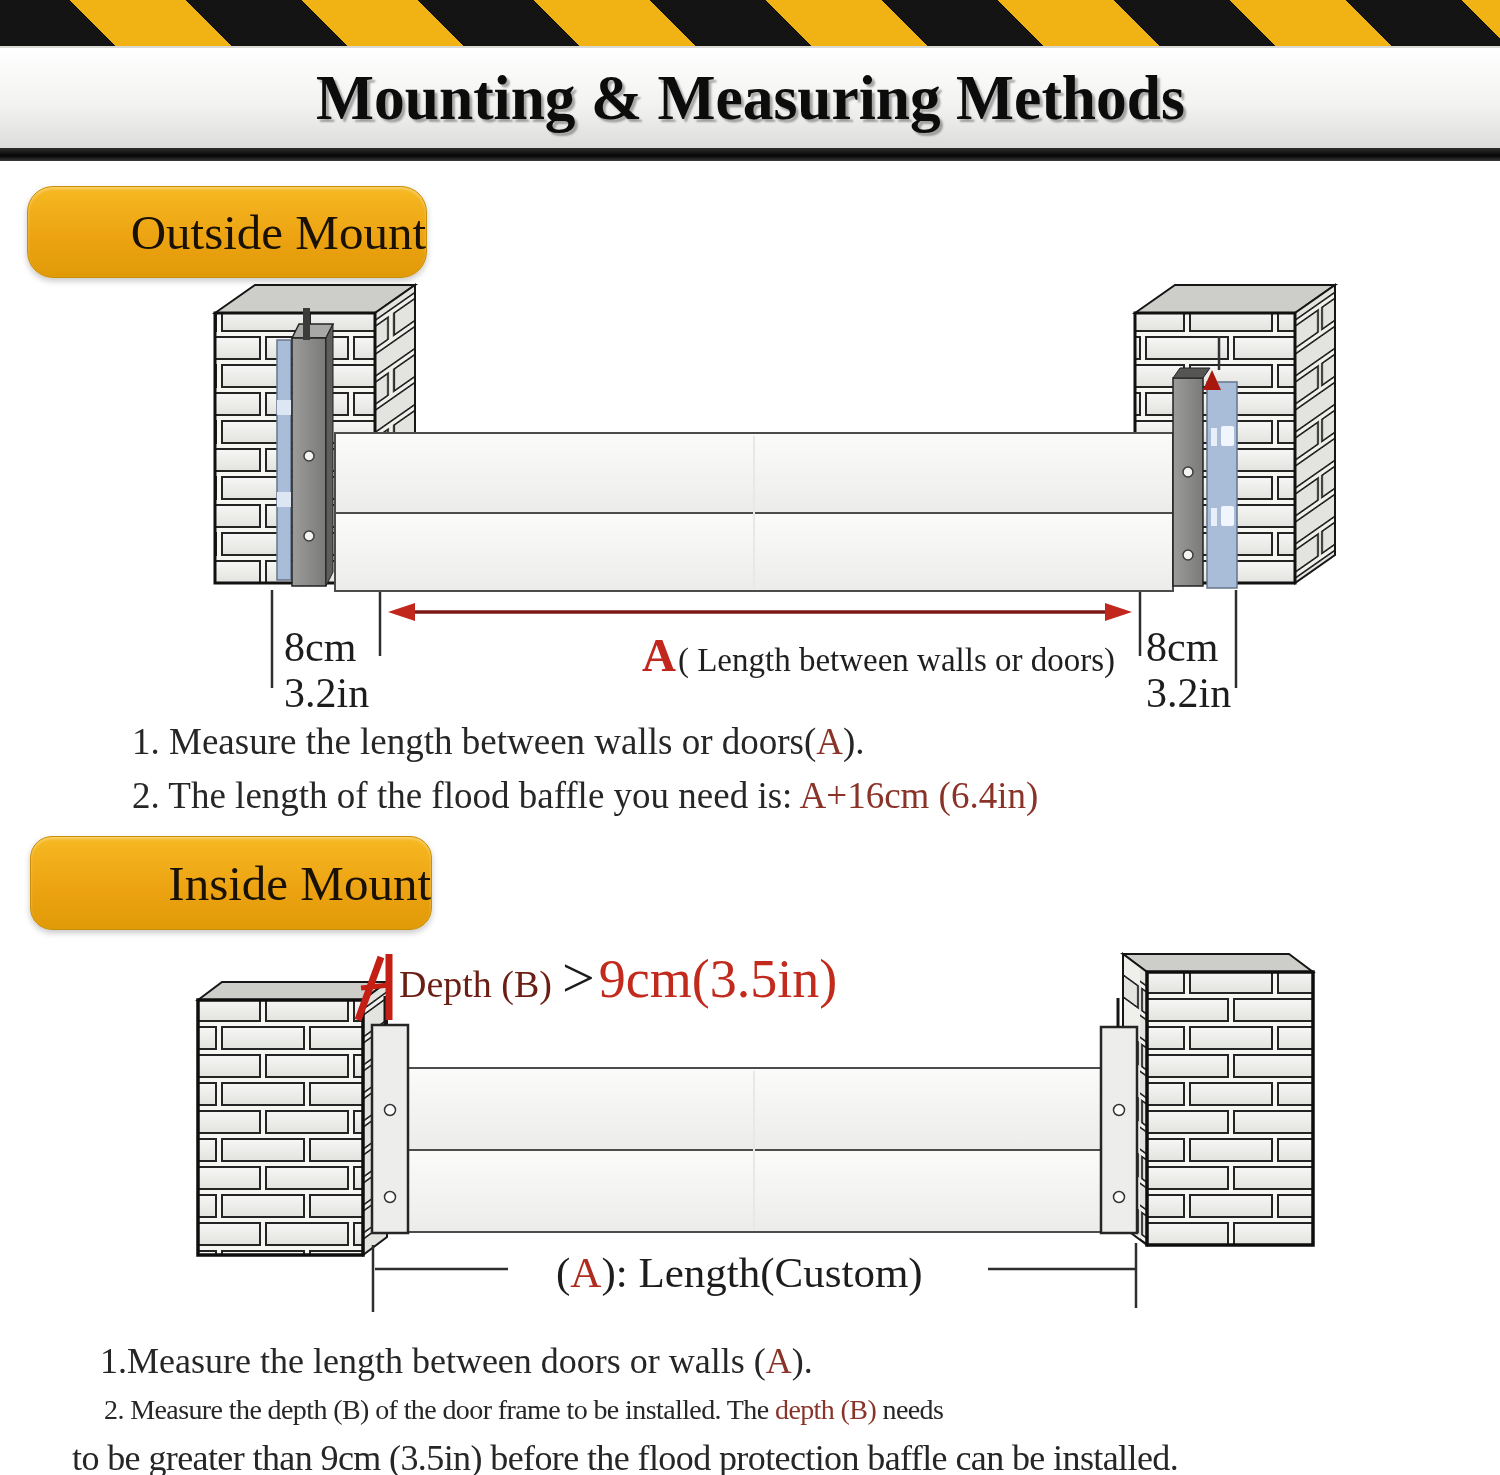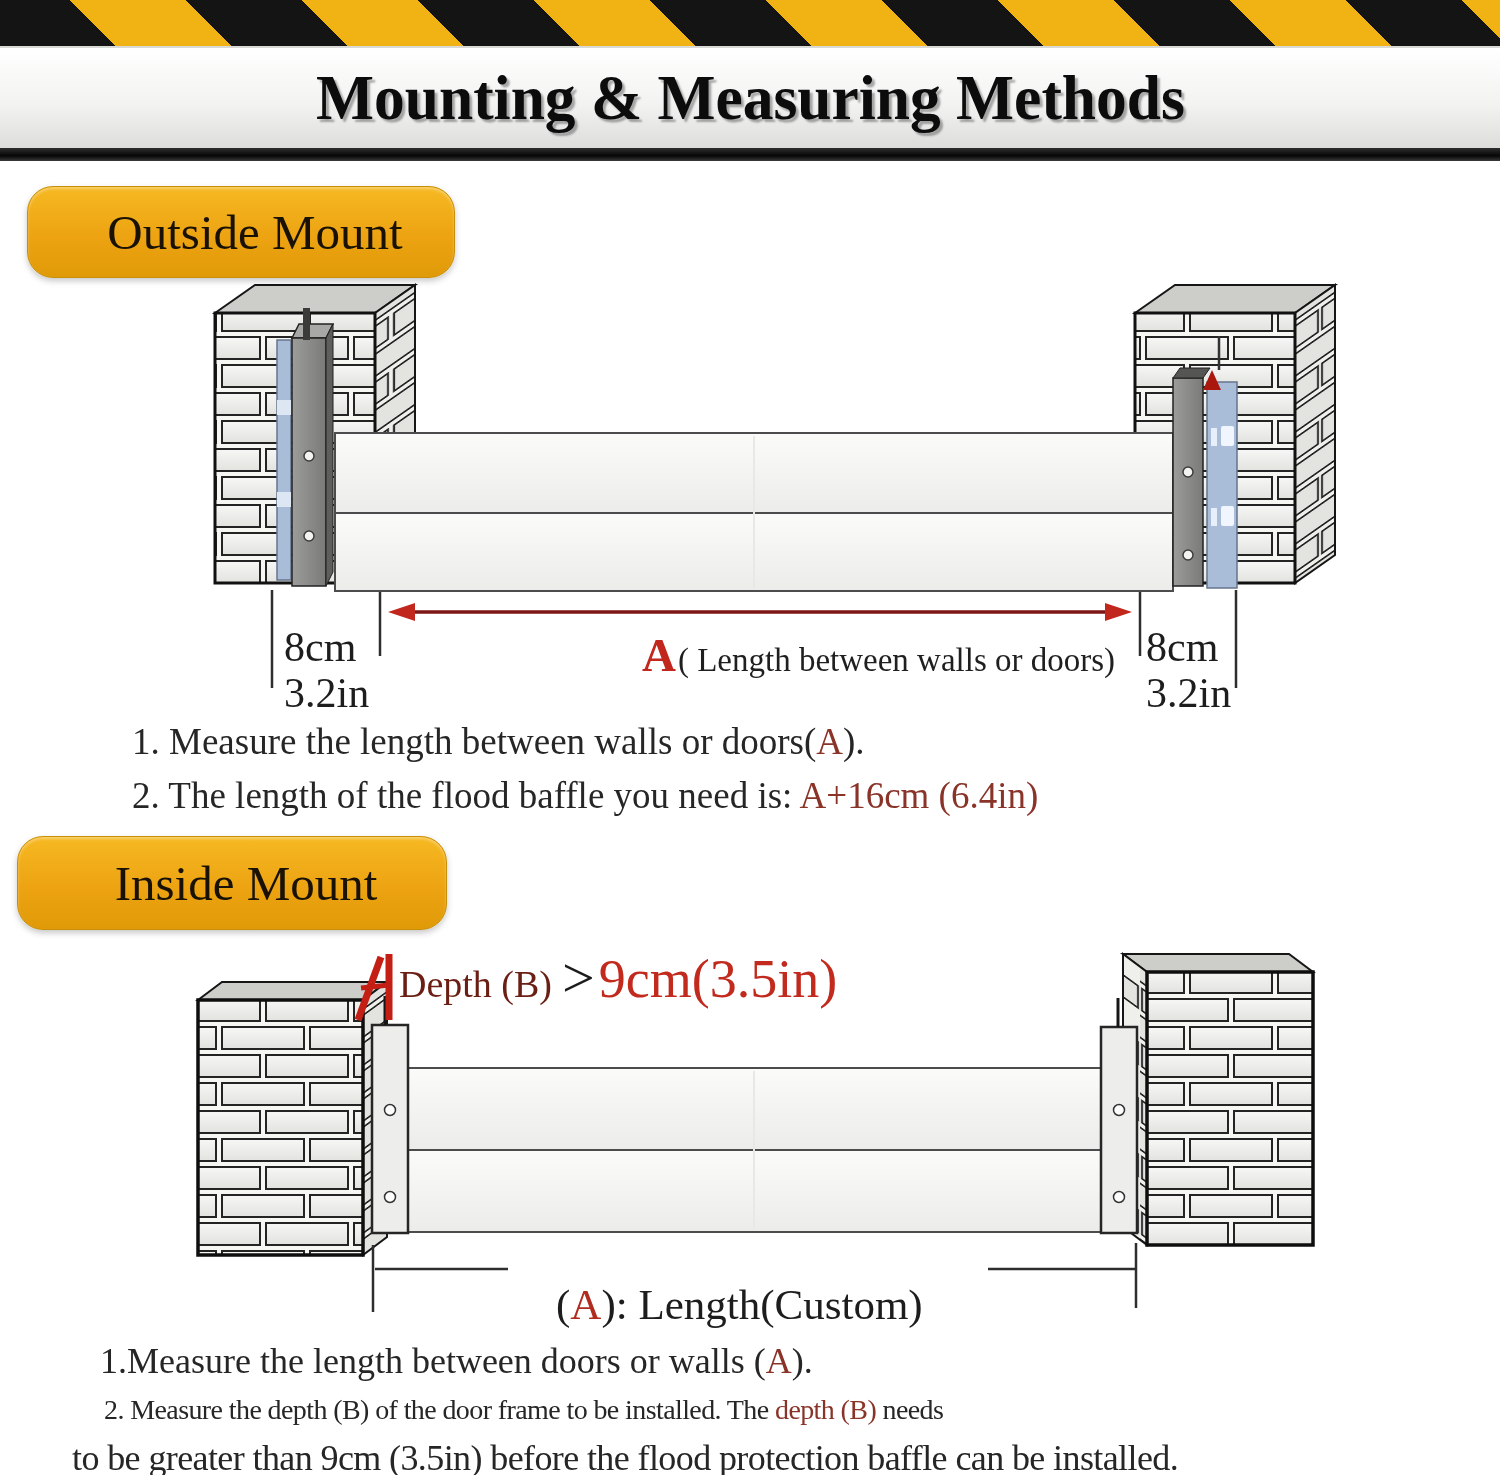--- a/index.html
+++ b/index.html
@@ -25,43 +25,43 @@
   .black-bar {
     position:absolute; left:0; top:148px; width:1500px; height:13px;
     background:linear-gradient(180deg,#2e2e2e,#060606 60%,#3a3a3a);
   }
   
   .mount-btn {
     position:absolute; border-radius:26px;
     background:linear-gradient(180deg,#f6b922 0%,#eda312 55%,#e09a08 100%);
     border:1px solid #c98f06;
     box-shadow:0 3px 6px rgba(0,0,0,0.22), inset 0 2px 3px rgba(255,255,255,0.35);
-    display:flex; align-items:center; justify-content:center;
-    font-size:49px; color:#191204; white-space:nowrap;padding-left:28px;
+    display:flex; align-items:center; justify-content:flex-end;
+    font-size:49px; color:#191204; white-space:nowrap;
   }
   #outside-btn { left:27px; top:186px; width:398px; height:90px; }
-  #inside-btn  { left:17px; top:836px; width:400px; height:92px; }
+  #inside-btn  { left:30px; top:836px; width:400px; height:92px;border-radius:22px; }
   
   .diagram { position:absolute; left:0; }
   #svg-outside { top:278px; width:1500px; height:430px; }
   #svg-inside  { top:940px; width:1500px; height:400px; }
   
   .dim-text { position:absolute; font-size:42px; color:#1d1d1d; line-height:46px; white-space:nowrap;margin-top:28px; }
   #out-dim-left  { left:284px; top:596px; }
   #out-dim-right { left:1146px; top:596px; }
   .arrow-label {
     position:absolute; left:642px; top:628px; white-space:nowrap;
     font-size:33px; color:#1f1f1f;
   }
   .arrow-label .big-a { font-size:47px; font-weight:700; color:#c1271d; margin-right:2px; }
   .depth-note { position:absolute; left:399px; top:944px; display:flex; align-items:baseline; white-space:nowrap; }
   .depth-label { font-size:38px; color:#6b1f14; }
   .depth-gt { font-size:58px; color:#1c1c1c; margin:0 4px 0 10px; }
   .depth-value { font-size:54px; color:#c22a1d; }
-  .length-label { position:absolute; left:556px; top:1248px; font-size:43px; color:#1d1d1d; white-space:nowrap;margin-top:32px; }
+  .length-label { position:absolute; left:556px; top:1248px; font-size:43px; color:#1d1d1d; white-space:nowrap; }
   .length-label .red { color:#b02c1f; }
   
   .step { position:absolute; font-size:37px; color:#262626; white-space:nowrap; }
   .step .red { color:#8a3328; }
   #out-step1 { left:132px; top:720px; }
   #out-step2 { left:132px; top:774px; }
   #in-step1  { left:100px; top:1340px; font-size:36px; }
   #in-step2  { left:104px; top:1394px; font-size:28px; letter-spacing:-0.6px; }
   #in-step3  { left:72px;  top:1437px; font-size:36px; letter-spacing:-0.6px; }
 </style>

